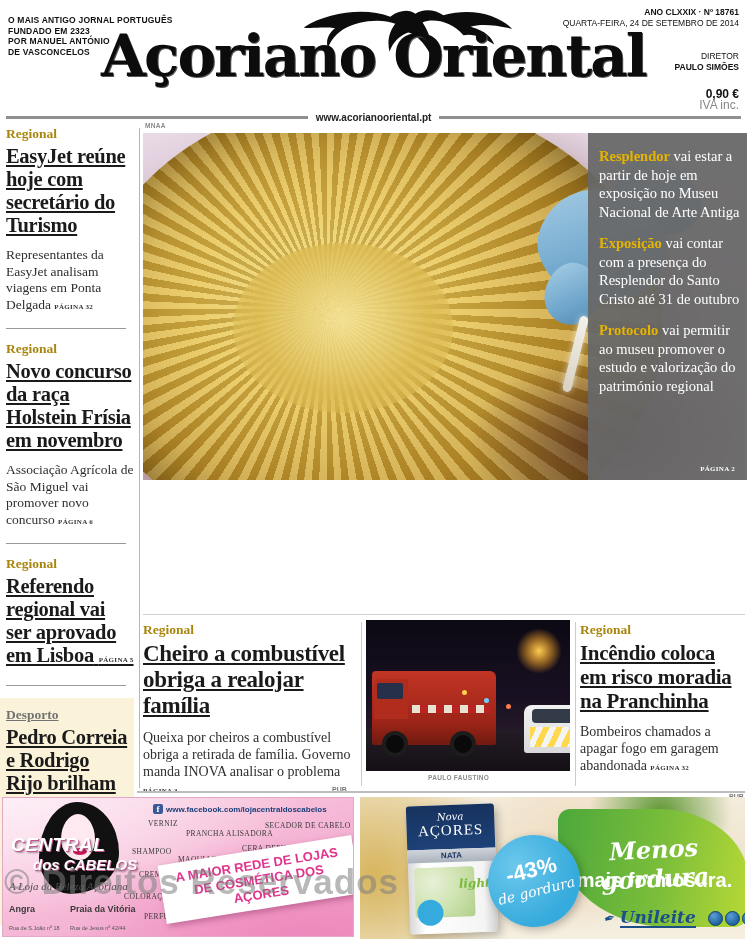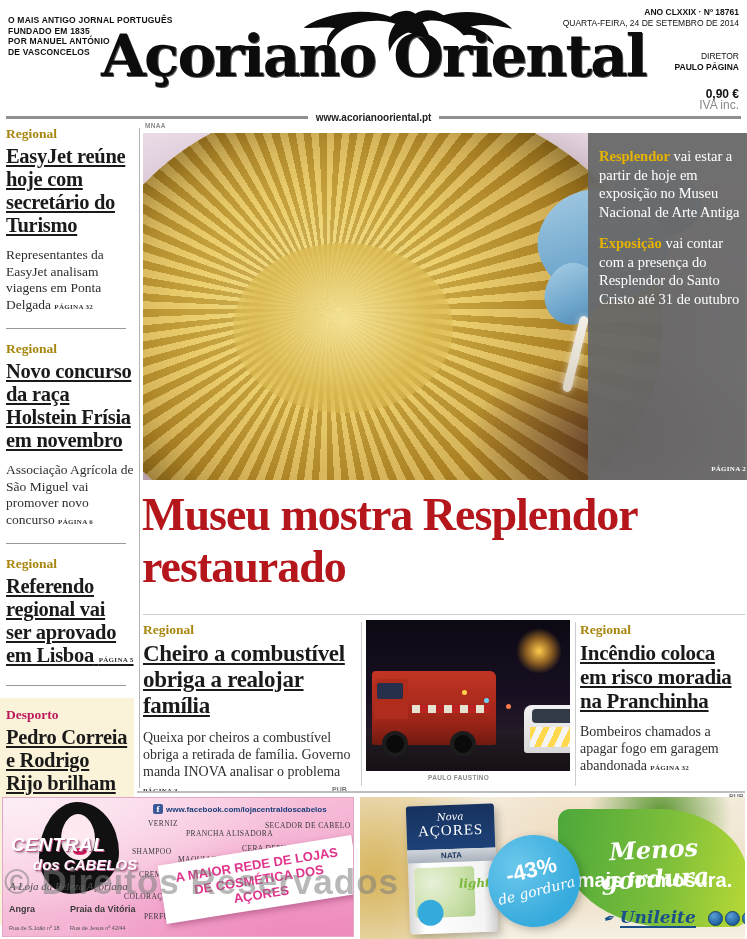--- a/index.html
+++ b/index.html
@@ -18,21 +18,21 @@
   .mast-right .director { margin-top:22px; }
   .mast-right .price { margin-top:16px; font-weight:bold; font-size:12px; }
   .mast-right .iva { color:#888; font-size:12px; }
   .site-rule { position:absolute; left:6px; right:6px; top:112px; display:flex; align-items:center; gap:8px; z-index:3; }
   .site-rule .bar { flex:1; height:3px; background:#8f8f8f; }
   .site-rule .url { font-family:"Liberation Sans",sans-serif; font-weight:bold; font-size:10px; color:#222; }
   
   .leftcol { position:absolute; left:6px; top:126px; width:128px; }
   .vsep-main { position:absolute; left:139px; top:128px; width:1px; height:660px; background:#b5b5b5; }
   .kicker { font-weight:bold; font-size:13.5px; color:#a8860d; margin-bottom:3px; }
-  .kicker.sport { color:#be185d; }
+  .kicker.sport { color:#737373;text-decoration:underline; }
   .story-h { font-weight:bold; font-size:20.5px; line-height:23px; color:#1a1a1a; letter-spacing:-.3px;text-decoration:underline; }
   .story-sum { margin-top:10px; font-size:13.5px; line-height:16.5px; color:#2e2e2e; }
   .pageref { font-weight:bold; font-size:7px; color:#333; letter-spacing:.3px; }
   .divider { height:1px; background:#999; margin:13px 0 12px 0; width:120px; }
   .sportbox { background:#faf2d9; margin-left:-6px; padding:9px 4px 12px 6px; width:134px; }
   
   .photo-credit { position:absolute; font-family:"Liberation Sans",sans-serif; font-size:6.5px; font-weight:bold; color:#8a8a8a; letter-spacing:.3px; }
   .lead-photo { position:absolute; left:143px; top:133px; width:602px; height:347px; overflow:hidden; background:linear-gradient(180deg,#e9dae6 0%,#dcc8d8 26%,#cfb5ca 48%,#d8c2d2 100%); }
   .gold-disc { position:absolute; left:-60px; top:-40px; width:580px; height:470px; border-radius:50%;
     background:
@@ -44,21 +44,21 @@
   .disc-shadow { position:absolute; right:-40px; bottom:-50px; width:320px; height:180px; border-radius:50%; background:radial-gradient(ellipse, rgba(74,35,32,.8), rgba(74,35,32,0) 70%); }
   .glove { position:absolute; background:linear-gradient(145deg,#a9cfe6,#6fa6cc 60%,#4f86ae); border-radius:46% 54% 52% 48%/55% 45% 55% 45%; }
   .glove.g1 { left:395px; top:58px; width:130px; height:110px; transform:rotate(18deg); }
   .glove.g2 { left:470px; top:30px; width:90px; height:70px; transform:rotate(30deg); }
   .glove.g3 { left:402px; top:130px; width:56px; height:62px; transform:rotate(10deg); }
   .swab { position:absolute; left:428px; top:182px; width:9px; height:78px; background:linear-gradient(180deg,#f4f1ea,#d9d2c2); border-radius:5px; transform:rotate(14deg); box-shadow:0 0 6px rgba(255,255,255,.6); }
   
   .panel { position:absolute; left:588px; top:133px; width:167px; height:347px; background:rgba(104,104,104,.94); padding:14px 10px 8px 11px; color:#ffffff; }
   .panel-item { font-size:14.5px; line-height:18.5px; margin-bottom:13px; }
   .panel-item b { color:#e6b400; }
-  .panel .pageref { position:absolute; right:9px; bottom:7px; color:#fff; }
+  .panel .pageref { position:absolute; right:20px; bottom:7px; color:#fff; }
   
   .main-headline { position:absolute; left:142px; top:489px; width:600px; font-weight:bold; font-size:46px; line-height:52px; letter-spacing:-1px; color:#b4161c; }
   
   .band-rule { position:absolute; left:143px; right:2px; top:614px; height:1px; background:#cfcfcf; }
   .vsep2 { position:absolute; top:622px; width:1px; height:164px; background:#cccccc; }
   .sec-left { position:absolute; left:143px; top:622px; width:214px; }
   .sec-left .story-h { font-size:23px; line-height:26px; }
   .sec-left .story-sum { font-size:14px; line-height:17px; }
   .sec-right { position:absolute; left:580px; top:622px; width:163px; }
   .sec-right .story-h { font-size:21px; line-height:24px; }
@@ -125,36 +125,36 @@
   .cert { width:15px; height:15px; border-radius:50%; background:radial-gradient(circle at 35% 30%, #5a9fd4, #1d5e9e 75%); border:1px solid #0f3e6e; }
   .watermark { position:absolute; left:4px; top:862px; z-index:9; font-family:"Liberation Sans",sans-serif; font-weight:bold; font-size:35px; color:rgba(125,125,125,.55); letter-spacing:1px; white-space:nowrap; }
 </style>
 </head>
 <body>
 
 <div class="page">
 
   <div class="mast-tagline">
     <div>O MAIS ANTIGO JORNAL PORTUGUÊS</div>
-    <div>FUNDADO EM 1835</div>
+    <div>FUNDADO EM 2323</div>
     <div>POR MANUEL ANTÓNIO</div>
     <div>DE VASCONCELOS</div>
   </div>
 
   <svg class="eagle" viewBox="0 0 300 70" aria-hidden="true">
     <path fill="#0c0c0c" d="M5,30 C40,8 92,2 126,15 C138,6 152,4 161,11 C171,3 190,5 200,13 C240,2 276,12 296,32 C271,26 251,25 238,29 C260,35 268,45 271,54 C256,43 240,38 228,41 C211,21 186,17 171,23 C179,35 187,53 181,66 C173,51 161,39 151,37 C139,41 129,51 125,64 C121,49 125,35 133,25 C112,17 80,21 60,33 C48,41 41,51 39,60 C35,47 41,37 49,31 C31,29 14,32 5,30 Z"></path>
   </svg>
 
   <div class="mast-title">Açoriano Oriental</div>
 
   <div class="mast-right">
     <div class="bold">ANO CLXXIX · Nº 18761</div>
     <div>QUARTA-FEIRA, 24 DE SETEMBRO DE 2014</div>
     <div class="director">DIRETOR</div>
-    <div class="bold">PAULO PÁGINA</div>
+    <div class="bold">PAULO SIMÕES</div>
     <div class="price">0,90 €</div>
     <div class="iva">IVA inc.</div>
   </div>
 
   <div class="site-rule">
     <div class="bar"></div>
     <div class="url">www.acorianooriental.pt</div>
     <div class="bar"></div>
   </div>
 
@@ -196,24 +196,24 @@
     <div class="disc-shadow"></div>
     <div class="glove g2"></div>
     <div class="glove g1"></div>
     <div class="glove g3"></div>
     <div class="swab"></div>
   </div>
 
   <div class="panel">
     <div class="panel-item"><b>Resplendor</b> <span>vai estar a partir de hoje em exposição no Museu Nacional de Arte Antiga</span></div>
     <div class="panel-item"><b>Exposição</b> <span>vai contar com a presença do Resplendor do Santo Cristo até 31 de outubro</span></div>
+    <div class="panel-item"><b>Protocolo</b> <span>vai permitir ao museu promover o estudo e valorização do património regional</span></div>
     <div class="pageref">PÁGINA 2</div>
   </div>
 
-  <div class="main-headline">Museu mostra Resplendor restaurado</div>
 
   <div class="band-rule"></div>
   <div class="vsep2" style="left:361px;"></div>
   <div class="vsep2" style="left:575px;"></div>
 
   <div class="sec-left">
     <div class="kicker">Regional</div>
     <div class="story-h">Cheiro a combustível obriga a realojar família</div>
     <div class="story-sum"><span>Queixa por cheiros a combustível obriga a retirada de família. Governo manda INOVA analisar o problema</span> <span class="pageref">PÁGINA 3</span></div>
   </div>

